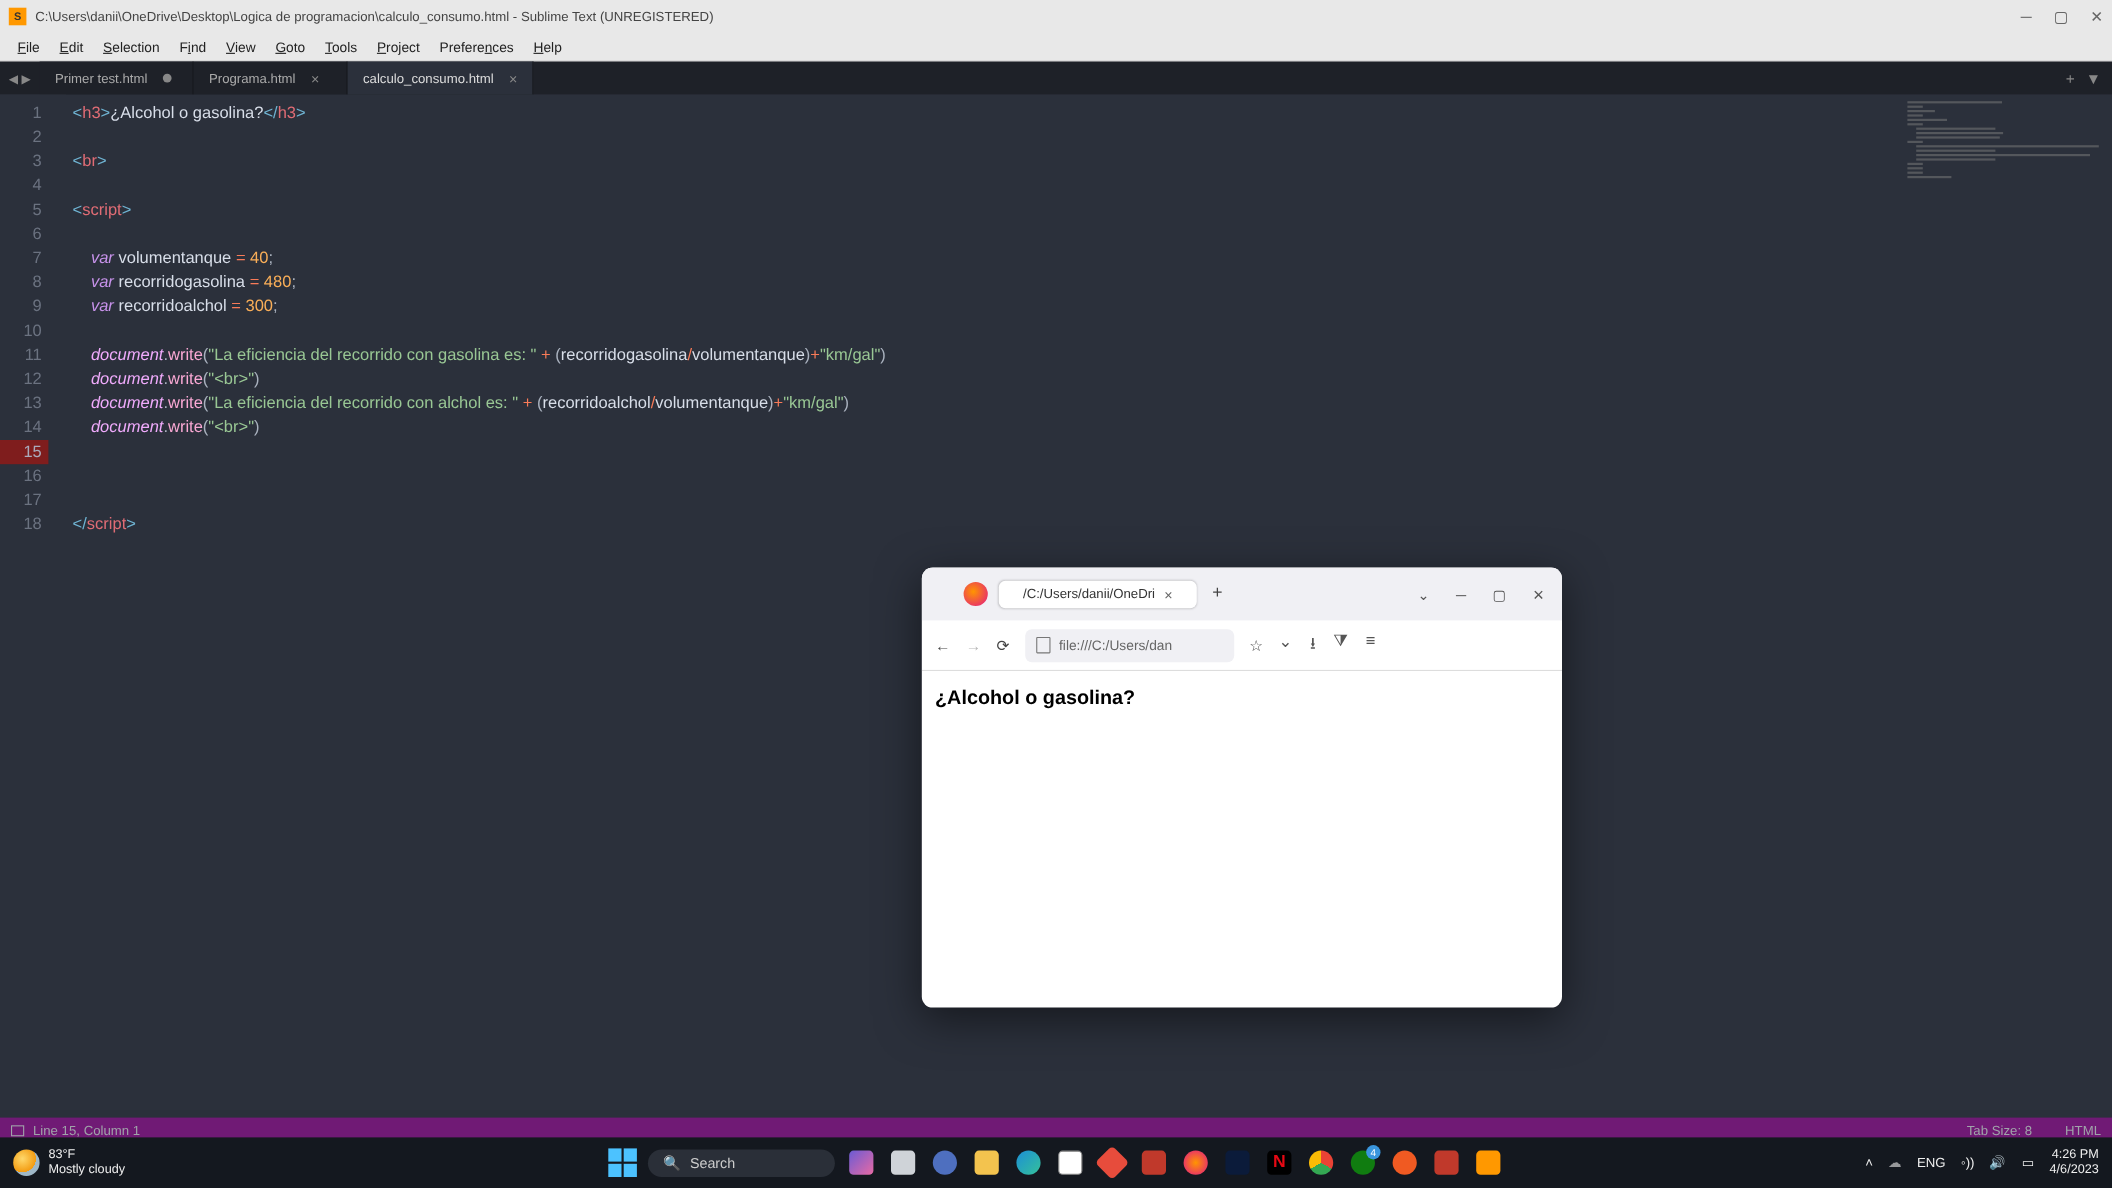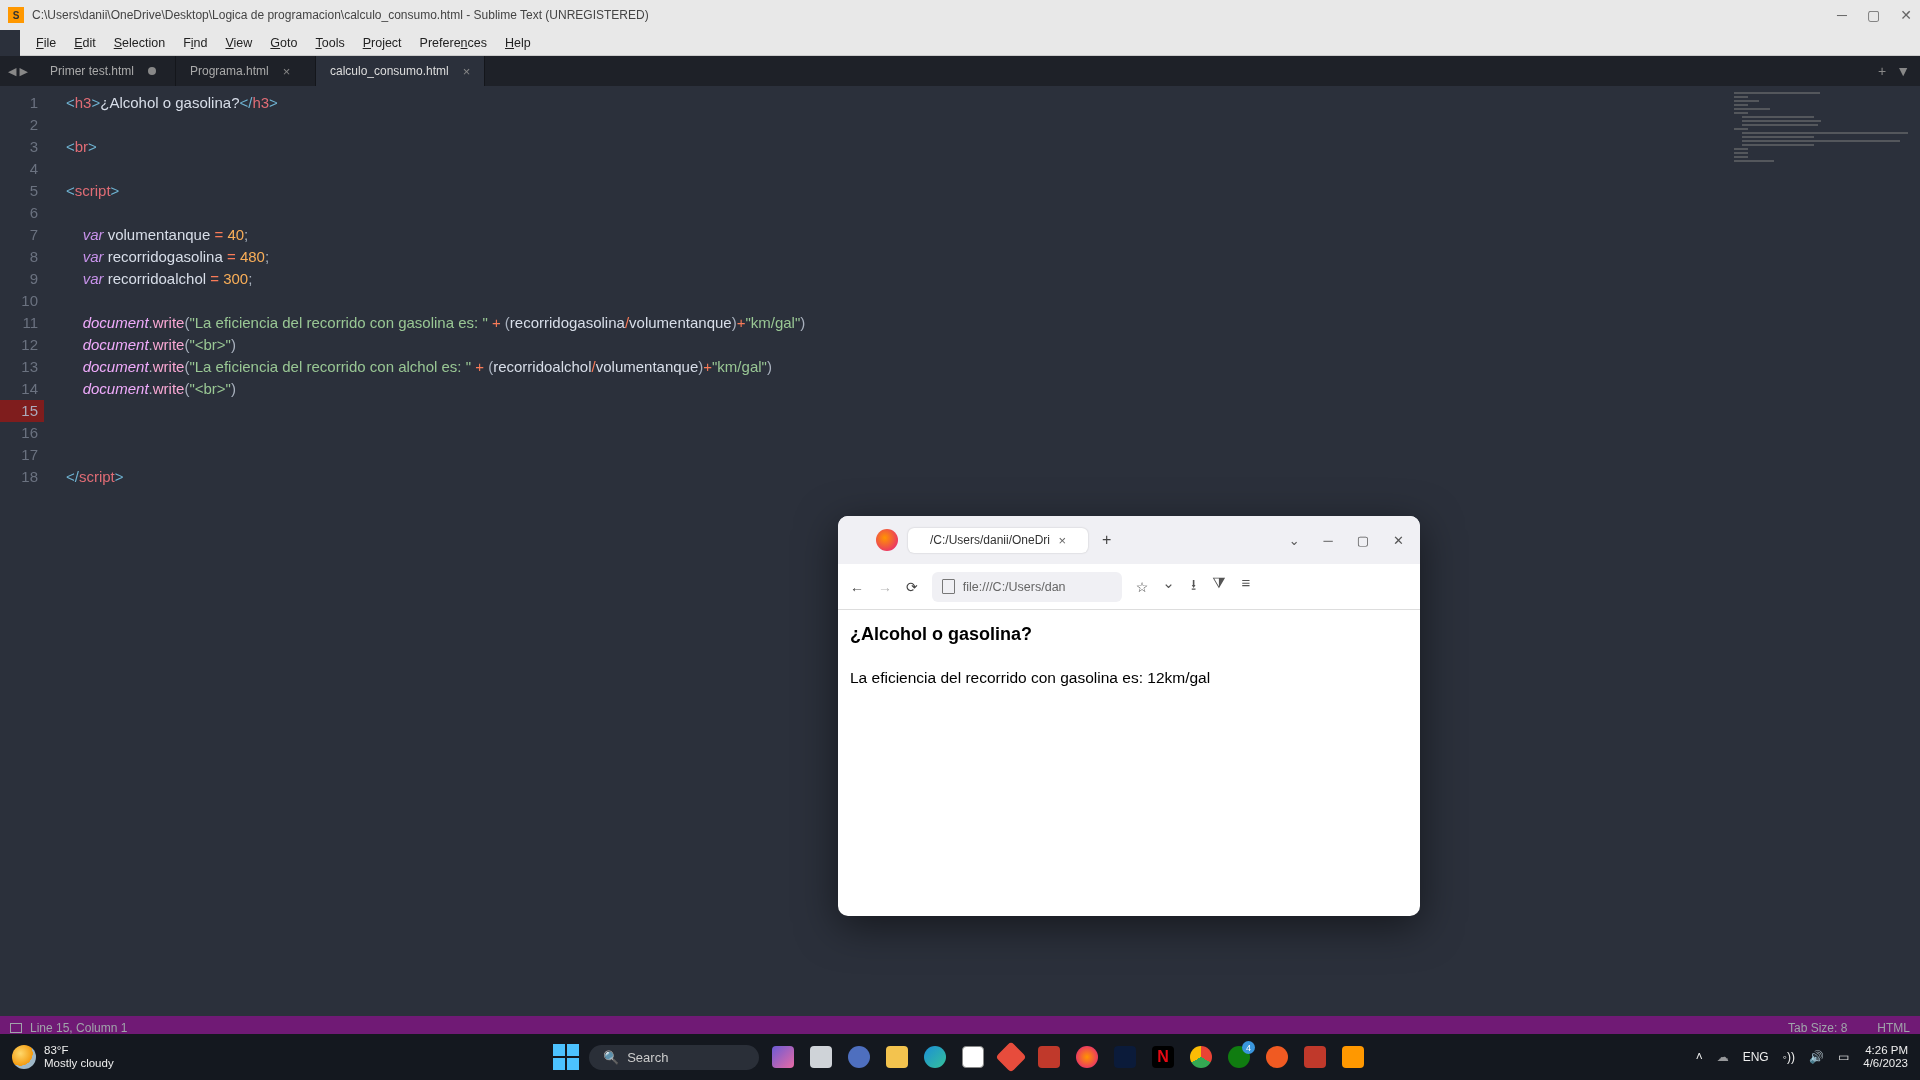--- a/index.html
+++ b/index.html
@@ -6,21 +6,21 @@
 body { width: 1920px; height: 1080px; overflow: hidden; background: #2b303b; position: relative; }
 
 
 .titlebar { height: 30px; background: #e8e8e8; display: flex; align-items: center; padding: 0 8px; font-size: 12px; color: #444; }
 .titlebar .app-icon { width: 16px; height: 16px; background: #ff9800; margin-right: 8px; display: flex; align-items: center; justify-content: center; color: #333; font-size: 10px; font-weight: bold; }
 .titlebar .title-text { flex: 1; }
 .titlebar .win-controls { display: flex; gap: 20px; color: #666; font-size: 14px; }
 .titlebar .win-controls span { cursor: default; }
 
 
-.menubar { height: 26px; background: #e8e8e8; display: flex; align-items: center; padding: 0 8px; font-size: 12.5px; gap: 2px; border-bottom: 1px solid #ccc; margin-left: 20px; }
+.menubar { height: 26px; background: #e8e8e8; display: flex; align-items: center; padding: 0 8px; font-size: 12.5px; gap: 2px; border-bottom: 1px solid #ccc; }
 .menubar .menu-item { padding: 2px 8px; color: #222; }
 .menubar .menu-item .ul { text-decoration: underline; }
 
 
 .tabbar { height: 30px; background: #1e2128; display: flex; align-items: stretch; font-size: 12px; position: relative; }
 .tabbar .nav-arrows { display: flex; align-items: center; padding: 0 8px; color: #888; gap: 4px; font-size: 11px; }
 .tabbar .tab { display: flex; align-items: center; padding: 13px 14px; gap: 14px; color: #aaa; background: #1e2128; border-right: 1px solid #14161b; position: relative; min-width: 140px; }
 .tabbar .tab.active { background: #2b303b; color: #ddd; }
 .tabbar .tab .dot { width: 8px; height: 8px; border-radius: 50%; background: #888; }
 .tabbar .tab .close { font-size: 13px; color: #888; }
@@ -231,21 +231,20 @@
     <span>☆</span>
     <div class="ticons">
       <span>⌄</span>
       <span>⭳</span>
       <span>⧩</span>
       <span>≡</span>
     </div>
   </div>
   <div class="content">
     <h3>¿Alcohol o gasolina?</h3>
-    <div class="ln">La eficiencia del recorrido con gasolina es: 12km/gal</div>
   </div>
 </div>
 
 <div class="taskbar">
   <div class="weather">
     <div class="weather-icon"></div>
     <div class="weather-text">
       <div>83°F</div>
       <div>Mostly cloudy</div>
     </div>

